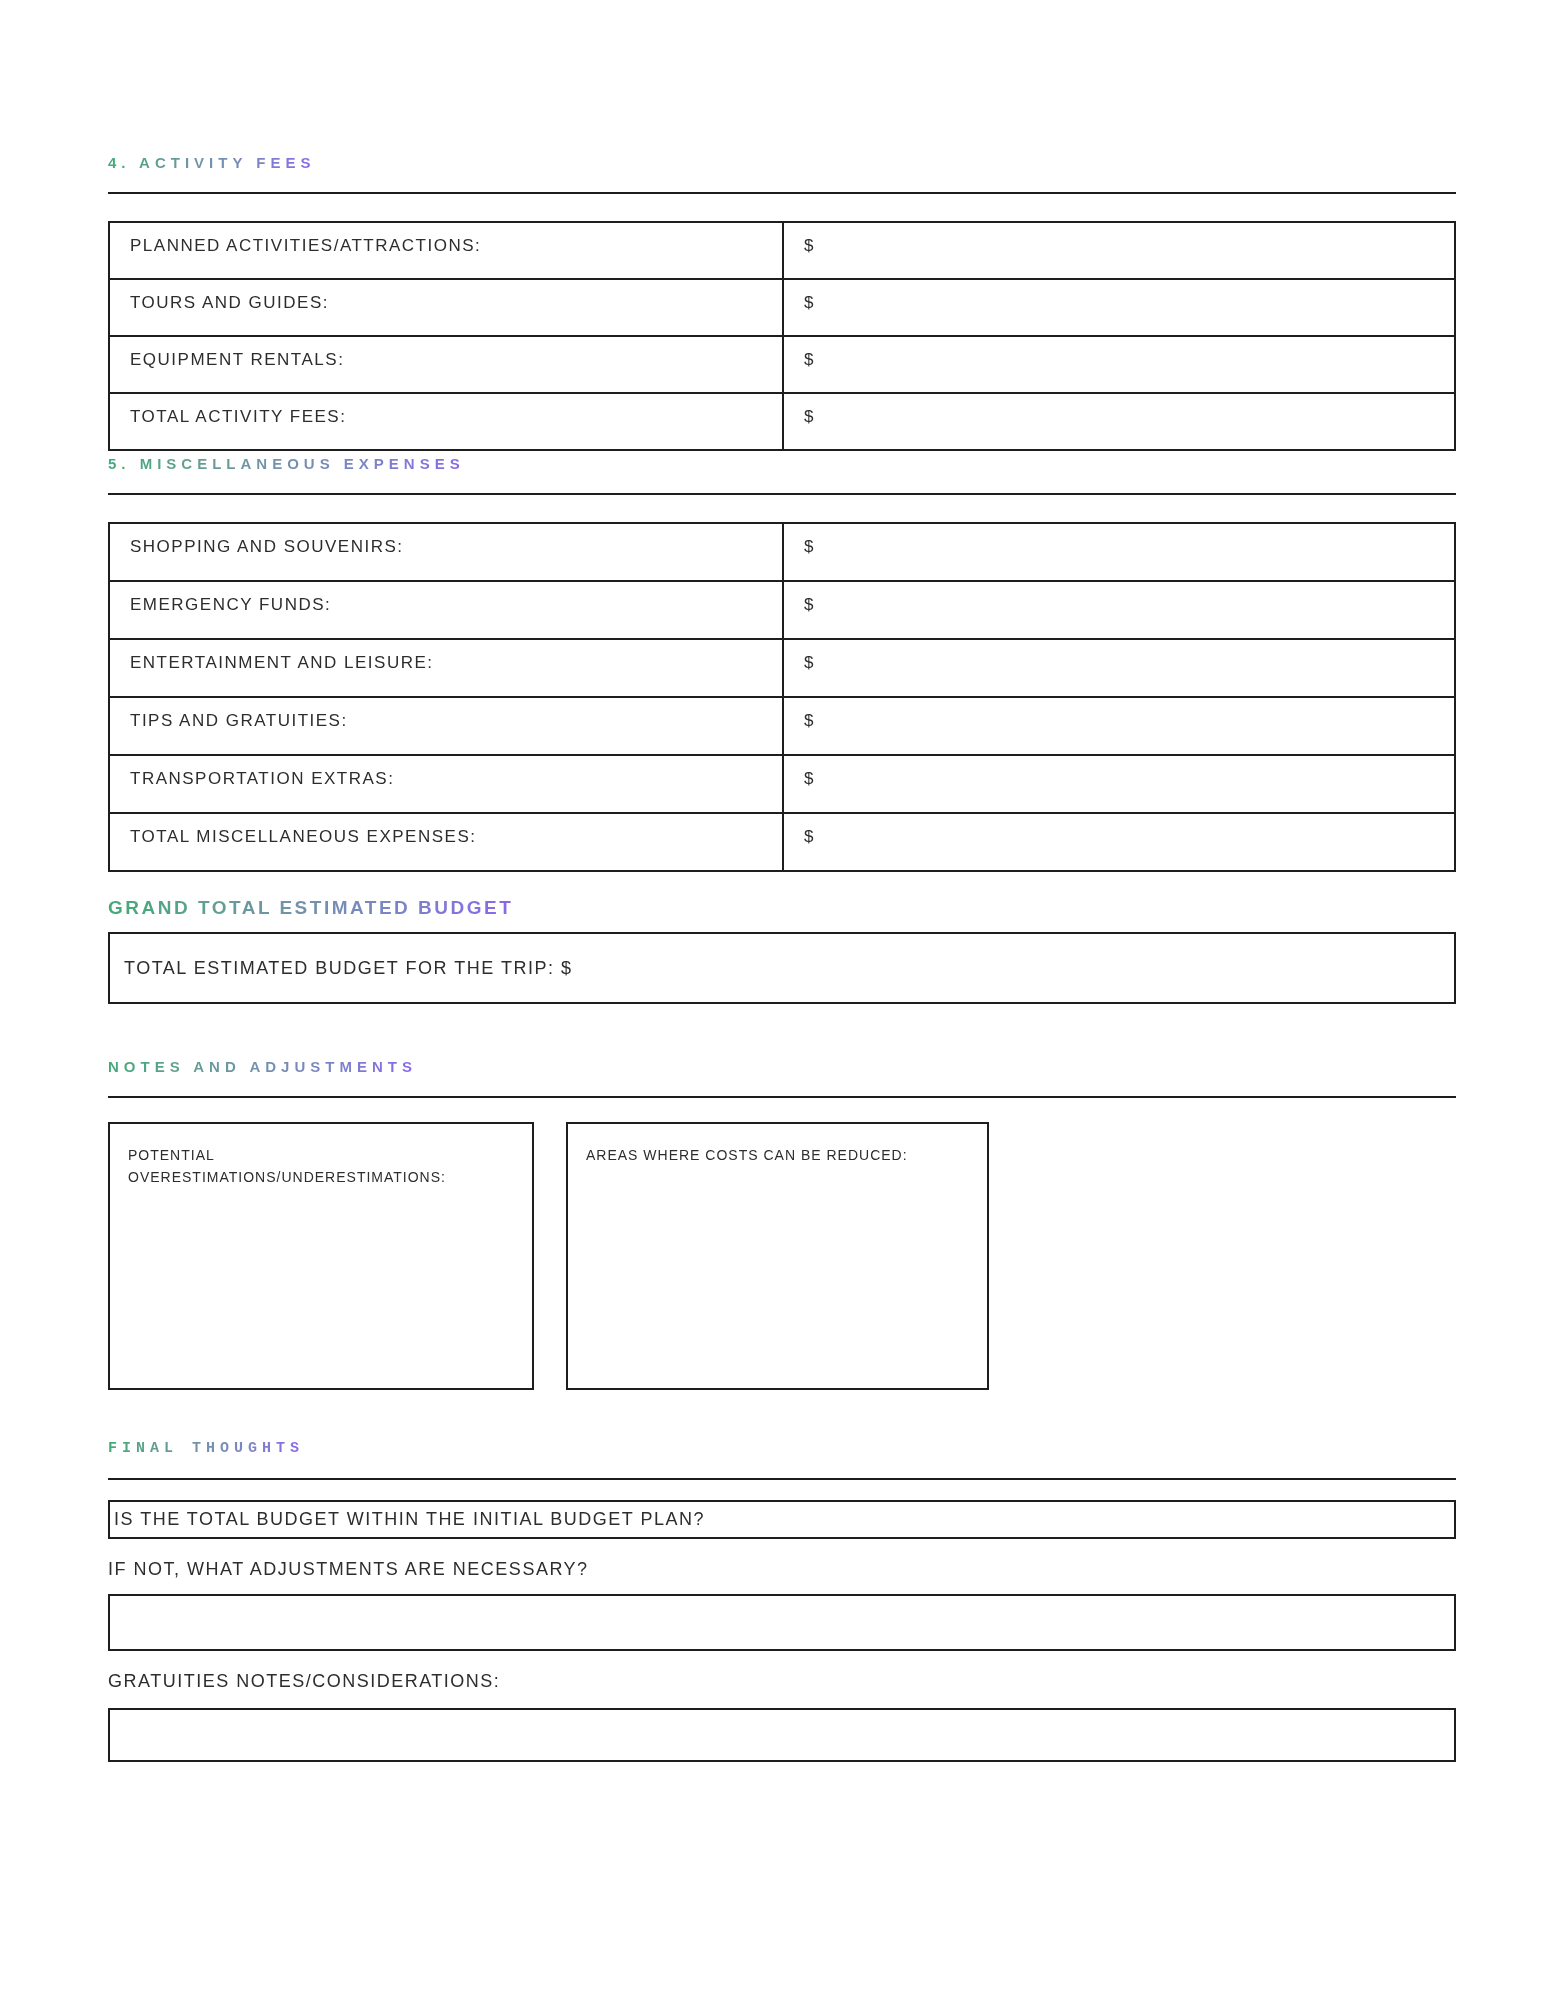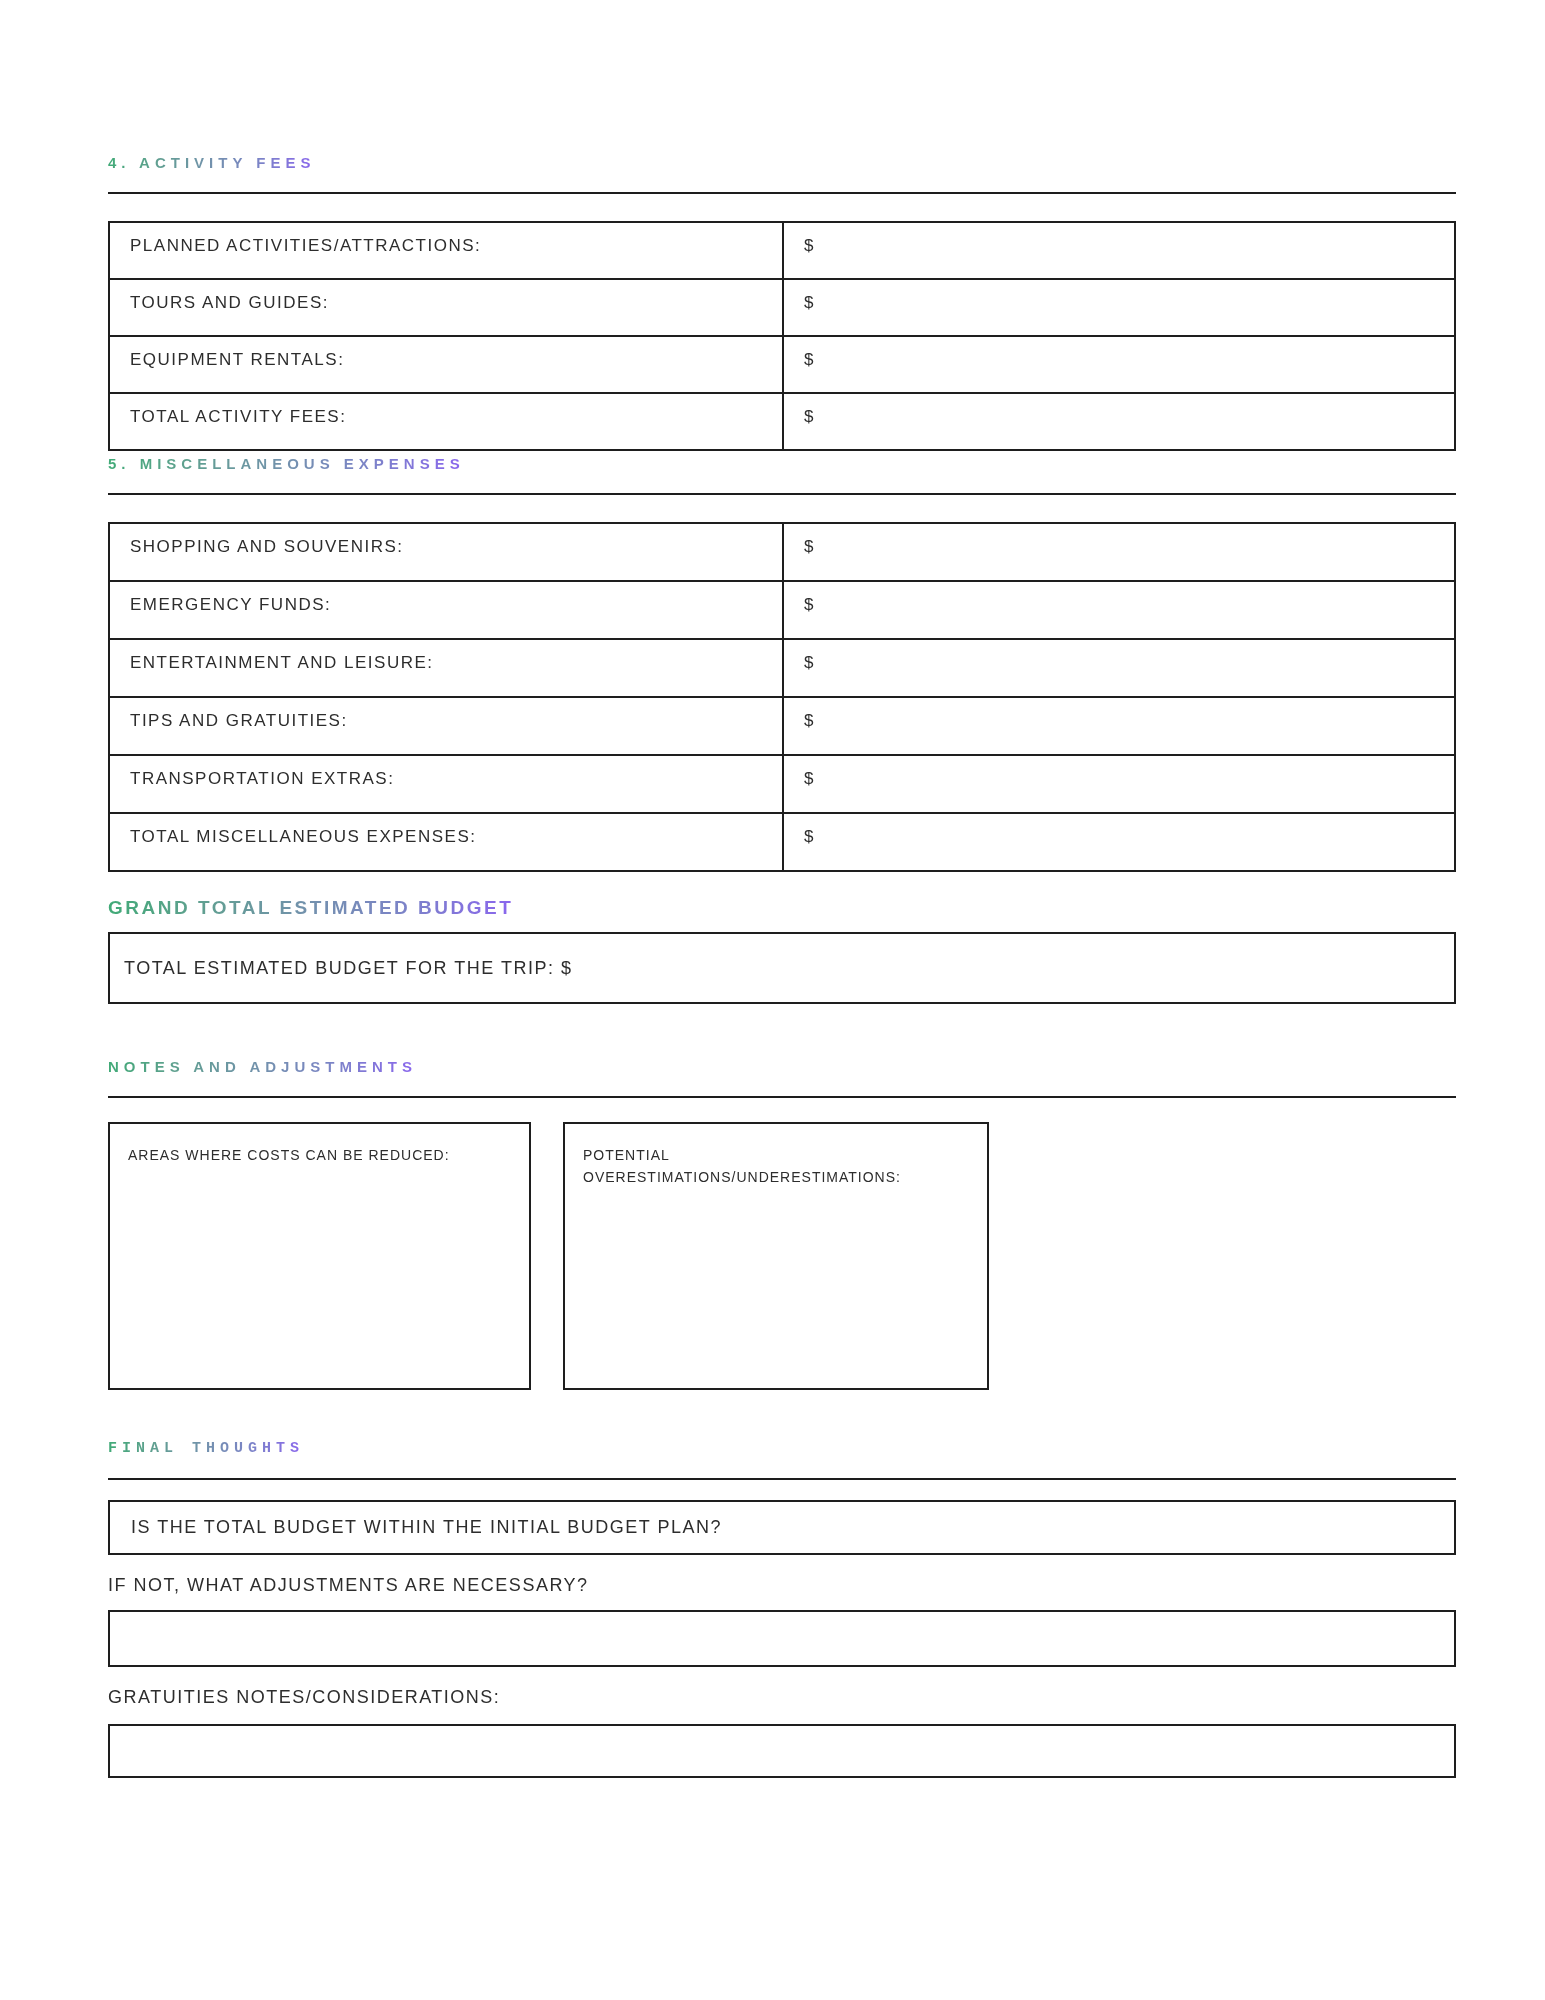--- a/index.html
+++ b/index.html
@@ -36,21 +36,21 @@
   .t1 .cell { height: 55px; }
   .t2 .cell { height: 56px; }
 
   
   .field-box {
     border: 2px solid #1e1e1e; width: 100%;
     display: flex; align-items: center;
     font-size: 18px; letter-spacing: 1.5px;
   }
   .budget-box { height: 72px; margin-top: 12px; padding-left: 14px; }
-  .q-box { height: 55px; margin-top: 20px; padding-left: 21px; text-align: center; }
+  .q-box { height: 39px; margin-top: 20px; padding-left: 4px; text-align: center; }
   .empty-box-1 { height: 57px; margin-top: 14px; }
   .empty-box-2 { height: 54px; margin-top: 16px; }
 
   
   .notes-row { display: flex; gap: 32px; margin-top: 24px; }
   .note-box {
     height: 268px; border: 2px solid #1e1e1e;
     padding: 20px 18px 0 18px;
     font-size: 14px; letter-spacing: 1px; line-height: 1.6;
     overflow-wrap: anywhere;
@@ -136,25 +136,25 @@
     <div class="field-box budget-box">
       <span>TOTAL ESTIMATED BUDGET FOR THE TRIP: $</span>
     </div>
 
     <div class="heading-wrap m-sec3">
       <span class="sec-heading">NOTES AND ADJUSTMENTS</span>
     </div>
     <div class="rule"></div>
 
     <div class="notes-row">
+      <div class="note-box b2">
+        <span>POTENTIAL OVERESTIMATIONS/UNDERESTIMATIONS:</span>
+      </div>
       <div class="note-box b1">
         <span>AREAS WHERE COSTS CAN BE REDUCED:</span>
-      </div>
-      <div class="note-box b2">
-        <span>POTENTIAL OVERESTIMATIONS/UNDERESTIMATIONS:</span>
       </div>
     </div>
 
     <div class="heading-wrap m-sec4">
       <span class="sec-heading">FINAL THOUGHTS</span>
     </div>
     <div class="rule"></div>
 
     <div class="field-box q-box">
       <span>IS THE TOTAL BUDGET WITHIN THE INITIAL BUDGET PLAN?</span>

